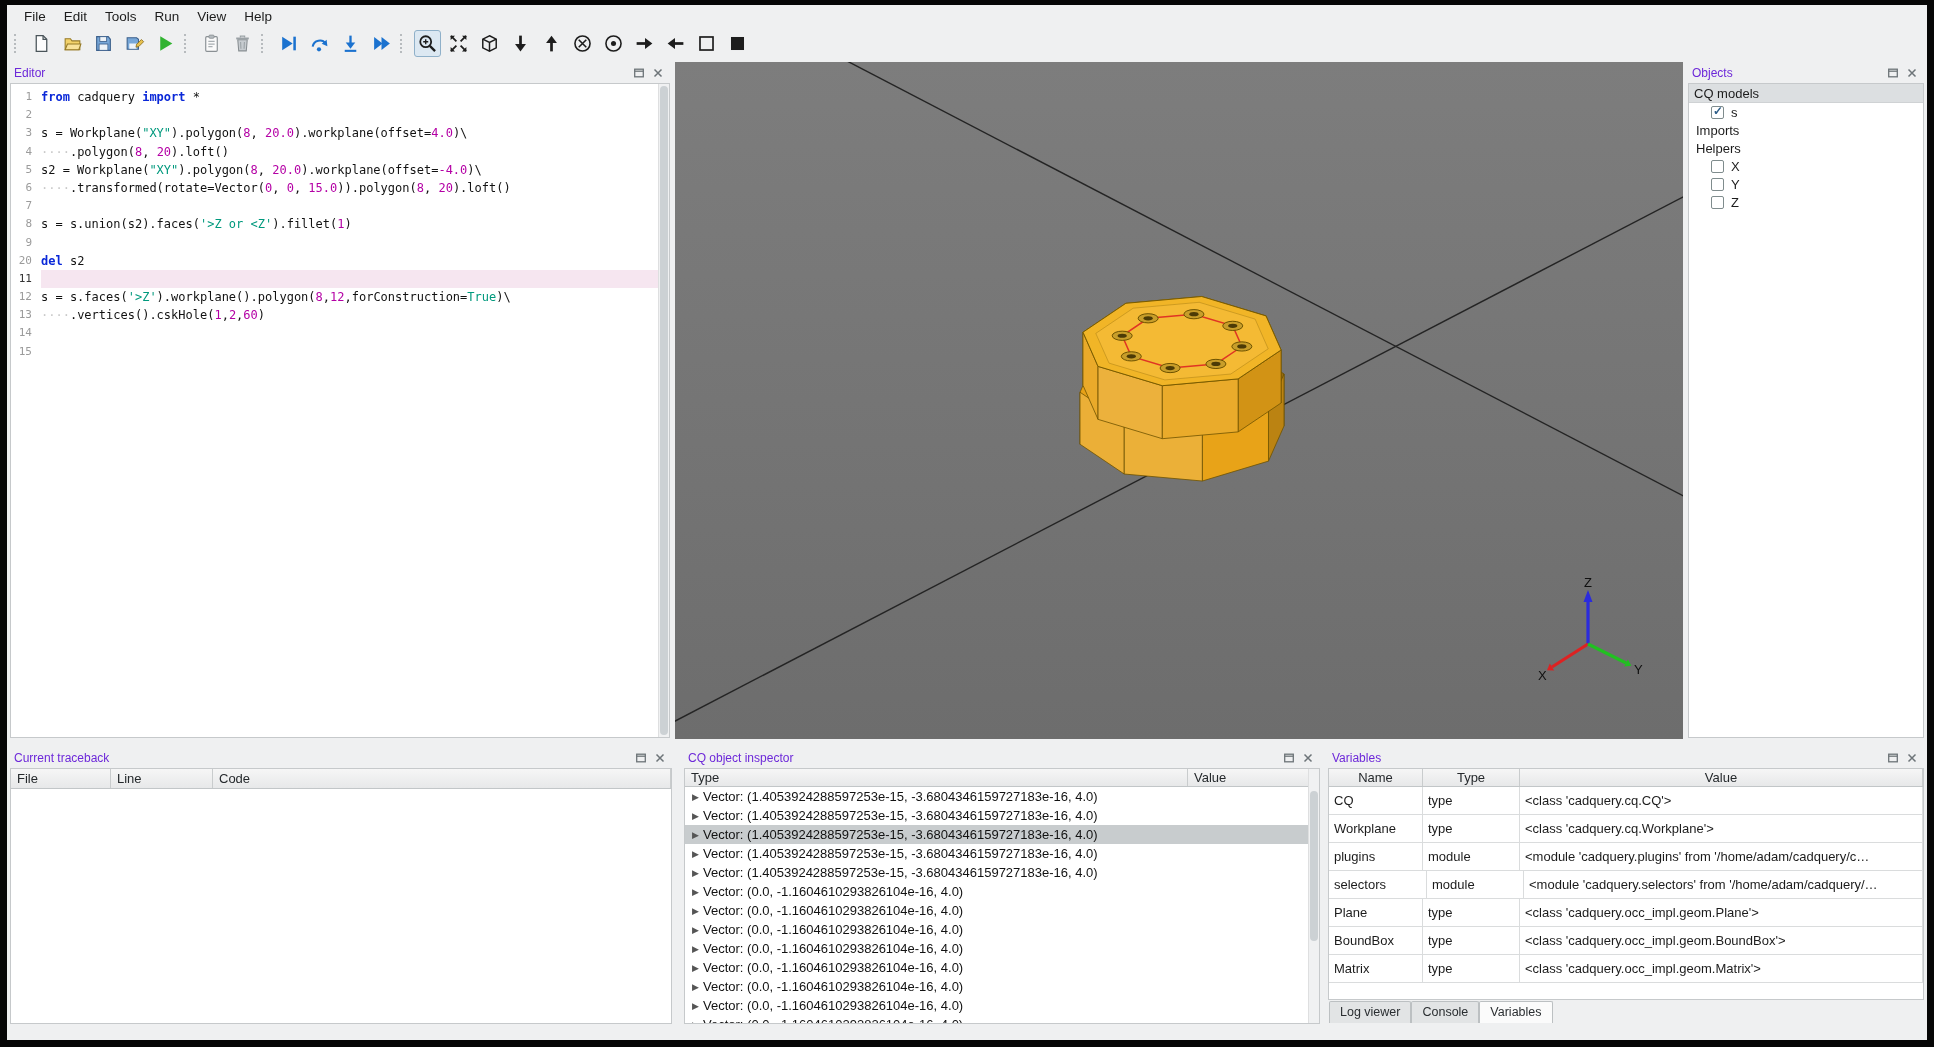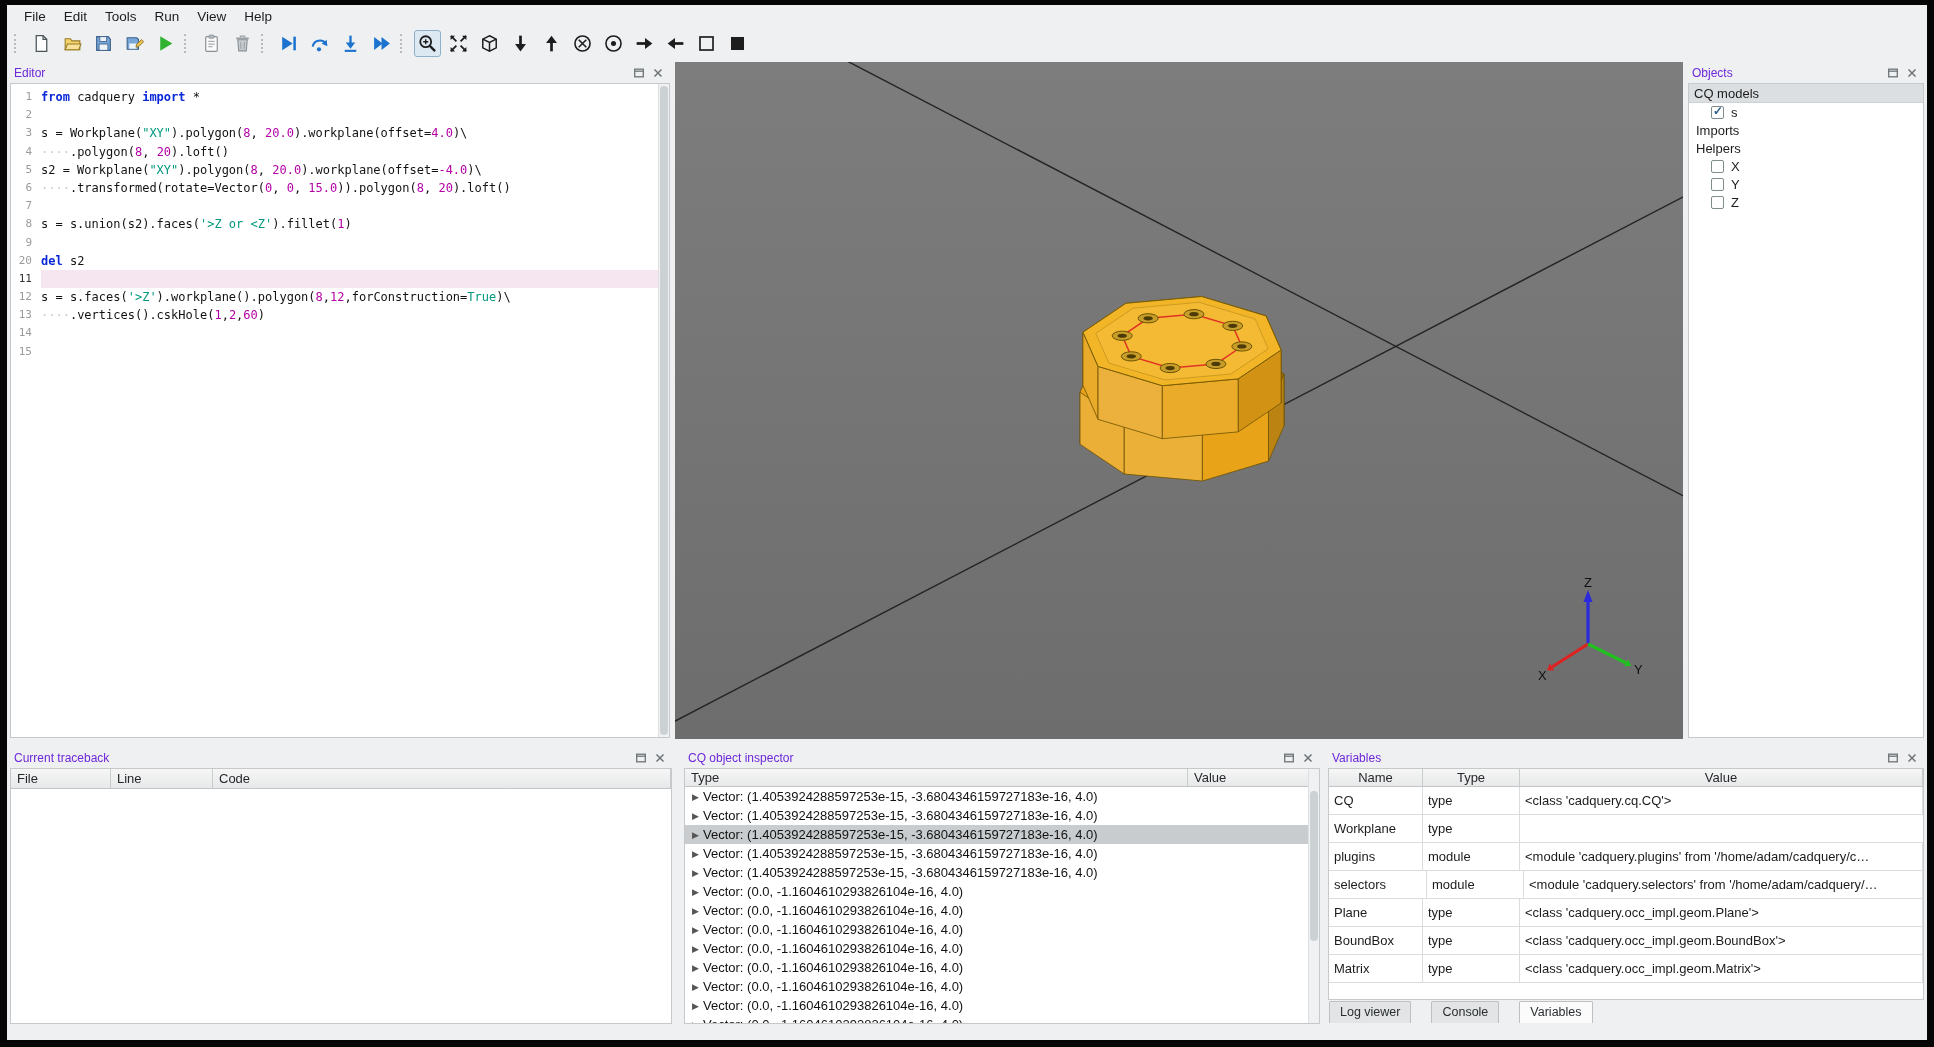--- a/index.html
+++ b/index.html
@@ -68,21 +68,21 @@
   .insp-row{height:19px;display:flex;align-items:center;font-size:13px;white-space:nowrap;padding-left:3px;color:#121212}
   .insp-row.selected{background:#c8ccce}
   .expander{width:15px;color:#555;font-size:9px;text-align:center;flex:none}
 
   
   .var-row{display:flex;height:28px;border-bottom:1px solid #dadcdd;font-size:13px;background:#fff}
   .var-cell{display:flex;align-items:center;padding-left:5px;border-right:1px solid #dadcdd;height:100%;white-space:nowrap;overflow:hidden}
 
   
   .tabbar{position:absolute;left:2px;bottom:2px;height:23px;display:flex;align-items:flex-end}
-  .tab{padding:3px 10px 4px;font-size:12.5px;border:1px solid #bcc0c2;border-bottom:none;background:#e2e4e5;margin-right:20px;border-radius:2px 2px 0 0;color:#2a2e31}
+  .tab{padding:3px 10px 4px;font-size:12.5px;border:1px solid #bcc0c2;border-bottom:none;background:#e2e4e5;margin-right:0;border-radius:2px 2px 0 0;color:#2a2e31}
   .tab.active{background:#fbfbfb}
 </style>
 </head>
 <body>
 
 <div class="app">
 
   <div class="menubar" id="menubar">
       <span class="menu-item">File</span>
       <span class="menu-item">Edit</span>
@@ -505,20 +505,21 @@
         </div>
       <div id="var-rows">
           <div class="var-row">
             <div class="var-cell" style="width: 94px;">CQ</div>
             <div class="var-cell" style="width: 97px;">type</div>
             <div class="var-cell" style="flex: 1 1 0%;">&lt;class 'cadquery.cq.CQ'&gt;</div>
           </div>
           <div class="var-row">
             <div class="var-cell" style="width: 94px;">Workplane</div>
             <div class="var-cell" style="width: 97px;">type</div>
+            <div class="var-cell" style="flex: 1 1 0%;">&lt;class 'cadquery.cq.Workplane'&gt;</div>
           </div>
           <div class="var-row">
             <div class="var-cell" style="width: 94px;">plugins</div>
             <div class="var-cell" style="width: 97px;">module</div>
             <div class="var-cell" style="flex: 1 1 0%;">&lt;module 'cadquery.plugins' from '/home/adam/cadquery/c…</div>
           </div>
           <div class="var-row">
             <div class="var-cell" style="width: 98px;">selectors</div>
             <div class="var-cell" style="width: 97px;">module</div>
             <div class="var-cell" style="flex: 1 1 0%;">&lt;module 'cadquery.selectors' from '/home/adam/cadquery/…</div>

